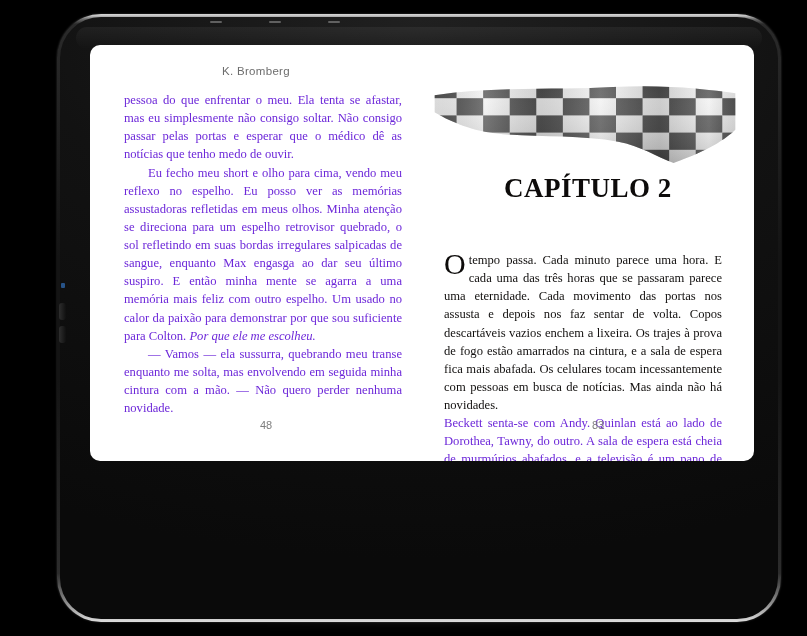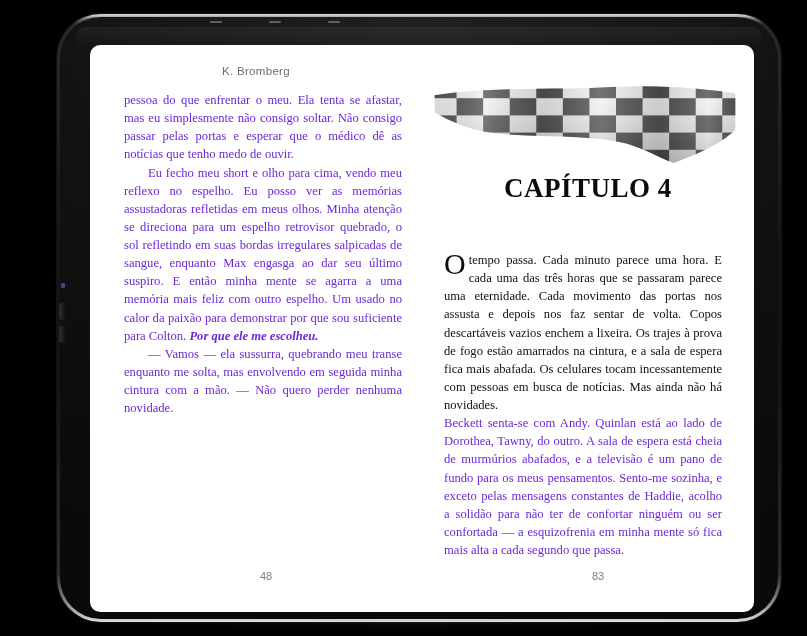--- a/index.html
+++ b/index.html
@@ -105,21 +105,21 @@
     background: #9a9a9a;
     border-radius: 1px;
   }
 
   
   .screen {
     position: absolute;
     left: 30px;
     top: 28px;
     width: 664px;
-    height: 567px;
+    height: 416px;
     background: #ffffff;
     border-radius: 10px;
     overflow: hidden;
   }
 
   .book {
     position: absolute;
     inset: 0;
     display: flex;
   }
@@ -170,21 +170,21 @@
     font-family: "Liberation Serif", serif;
     font-size: 12.6px;
     line-height: 1.44;
     color: #6d28d9;
     text-align: justify;
     text-justify: inter-word;
     hyphens: manual;
   }
   .para + .para { text-indent: 1.9em; }
   .para.no-indent { text-indent: 0; }
-  .para em { font-style: italic; font-weight: bold; }
+  .para em { font-style: italic; }
 
   
   .chapter-art {
     position: absolute;
     top: 36px;
     left: 8px;
     right: 14px;
     height: 86px;
   }
   .chapter-art svg { display: block; width: 100%; height: 100%; }
@@ -345,21 +345,21 @@
                     <rect x="288" y="136" width="48" height="34"></rect>
                     <rect x="384" y="136" width="48" height="34"></rect>
                     <rect x="480" y="136" width="48" height="34"></rect>
                   </g>
                   <rect x="0" y="0" width="560" height="170" fill="url(#waveShade)"></rect>
                   <rect x="0" y="0" width="560" height="170" fill="url(#shadeL)"></rect>
                 </g>
               </svg>
             </div>
 
-            <div class="chapter-title">CAPÍTULO 4</div>
+            <div class="chapter-title">CAPÍTULO 2</div>
 
             <div class="chapter-text">
               <p class="dropcap-para"><span class="dropcap">O</span><span>tempo passa. Cada minuto parece uma hora. E cada uma das três horas que se passaram parece uma eternidade. Cada movimento das portas nos assusta e depois nos faz sentar de volta. Copos descartáveis vazios enchem a lixeira. Os trajes à prova de fogo estão amarrados na cintura, e a sala de espera fica mais abafada. Os celulares tocam incessantemente com pessoas em busca de notícias. Mas ainda não há novidades.</span></p>
 
               <p class="para">Beckett senta-se com Andy. Quinlan está ao lado de Dorothea, Tawny, do outro. A sala de espera está cheia de murmúrios abafados, e a televisão é um pano de fundo para os meus pensamentos. Sento-me sozinha, e exceto pelas mensagens constantes de Haddie, acolho a solidão para não ter de confortar ninguém ou ser confortada — a esquizofrenia em minha mente só fica mais alta a cada segundo que passa.</p>
             </div>
 
             <div class="page-number">83</div>
           </div>
 

